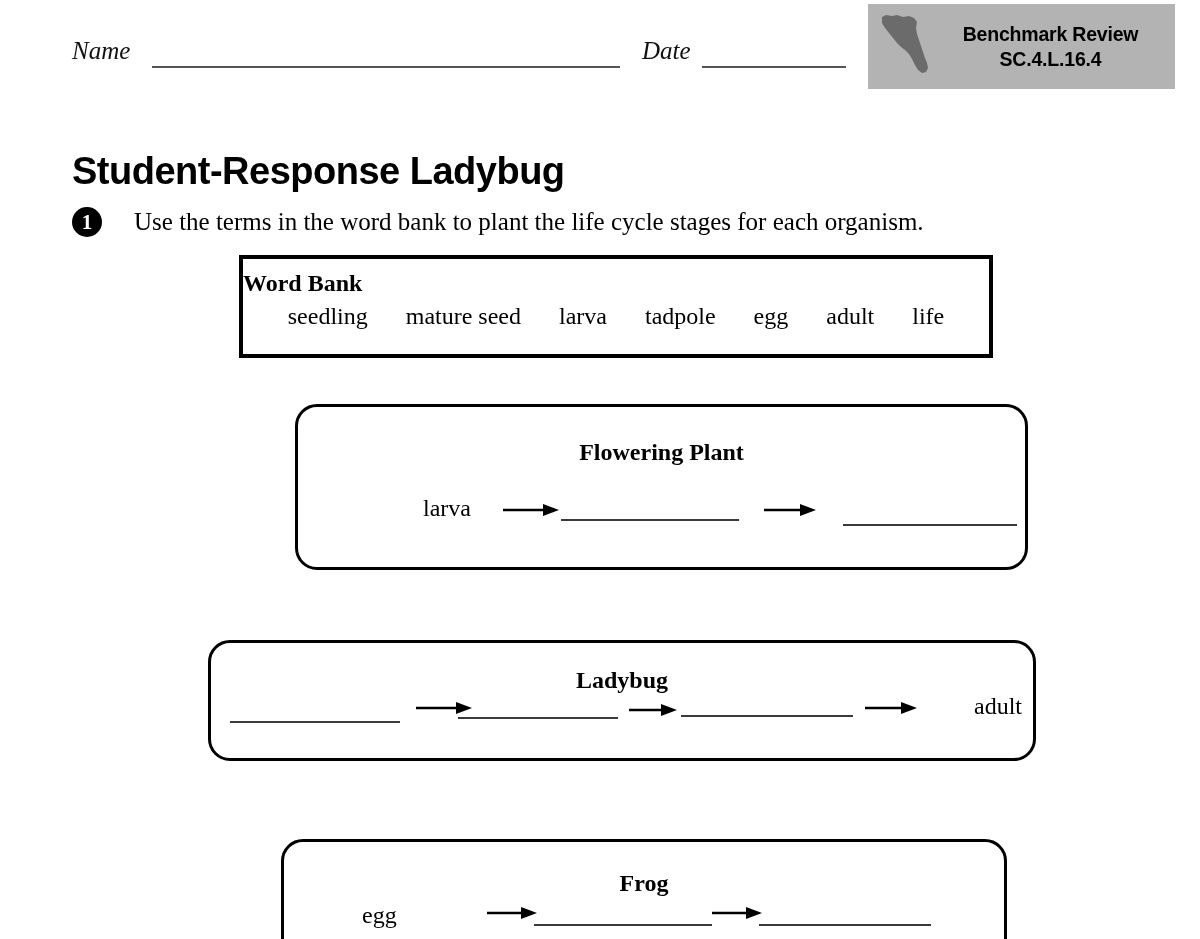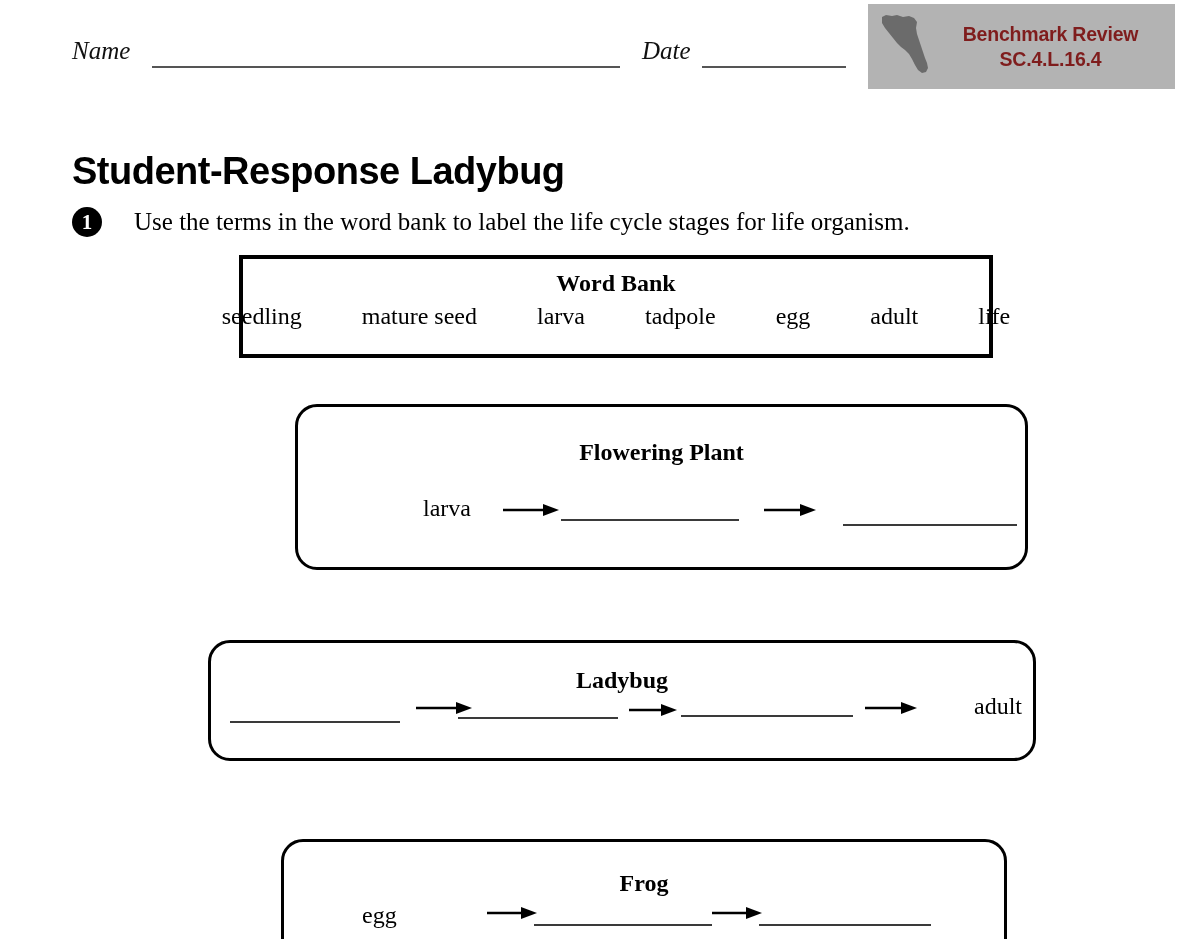--- a/index.html
+++ b/index.html
@@ -64,21 +64,21 @@
     flex: 0 0 auto;
   }
   #florida-map-icon svg { display: block; }
   #benchmark-text {
     flex: 1 1 auto;
     text-align: center;
     font-family: "Liberation Sans", sans-serif;
     font-weight: bold;
     font-size: 19.5px;
     line-height: 1.28;
-    color: #7f1d1d;
+    color: #000000;
     padding-right: 12px;
     letter-spacing: -0.2px;
   }
 
   
   #page-title {
     position: absolute;
     left: 72px;
     top: 126px;
     font-family: "Liberation Sans", sans-serif;
@@ -128,32 +128,31 @@
     position: absolute;
     left: 239px;
     top: 255px;
     width: 754px;
     height: 103px;
     border: 4px solid #000000;
     background: #ffffff;
     box-sizing: border-box;
   }
   #word-bank-title {
-    text-align: center;
     font-family: "Liberation Serif", serif;
     font-weight: bold;
     font-size: 24px;
     margin-top: 11px;
     line-height: 1.1;
   }
   #word-bank-terms {
     display: flex;
     justify-content: center;
     align-items: baseline;
-    gap: 60px;
+    gap: 38px;
     margin-top: 7px;
     padding: 0 28px;
   }
   .word-bank-term {
     font-family: "Liberation Serif", serif;
     font-size: 24px;
     line-height: 1.1;
     white-space: nowrap;
   }
 
@@ -244,21 +243,21 @@
   <span id="benchmark-text">
     <span>Benchmark Review</span><br>
     <span>SC.4.L.16.4</span>
   </span>
 </div>
 
 <h1 id="page-title">Student-Response Ladybug</h1>
 
 <div id="instruction-row">
   <span id="question-number-badge">1</span>
-  <span id="instruction-text">Use the terms in the word bank to label the life cycle stages for life organism.</span>
+  <span id="instruction-text">Use the terms in the word bank to plant the life cycle stages for each organism.</span>
 </div>
 
 <div id="word-bank-box">
   <div id="word-bank-title">Word Bank</div>
   <div id="word-bank-terms">
     <span class="word-bank-term">seedling</span>
     <span class="word-bank-term">mature seed</span>
     <span class="word-bank-term">larva</span>
     <span class="word-bank-term">tadpole</span>
     <span class="word-bank-term">egg</span>

